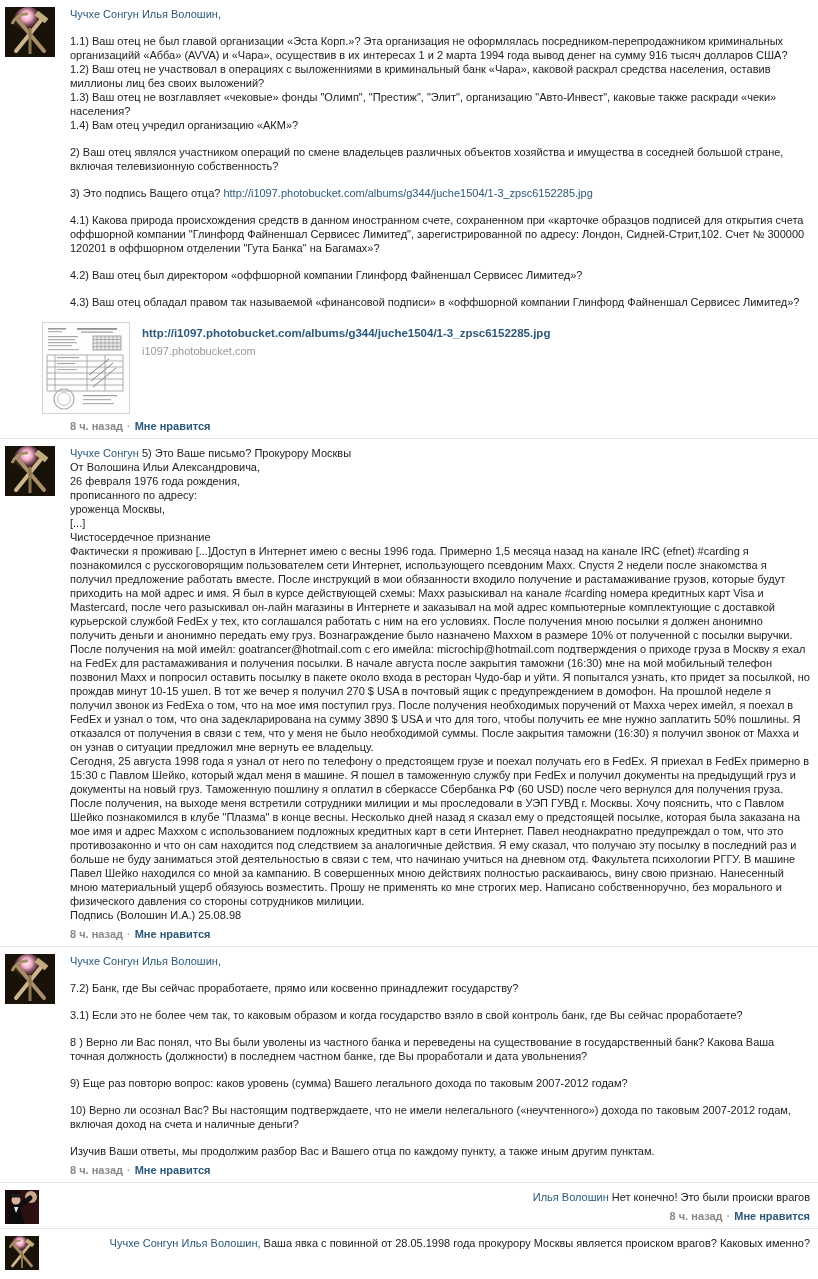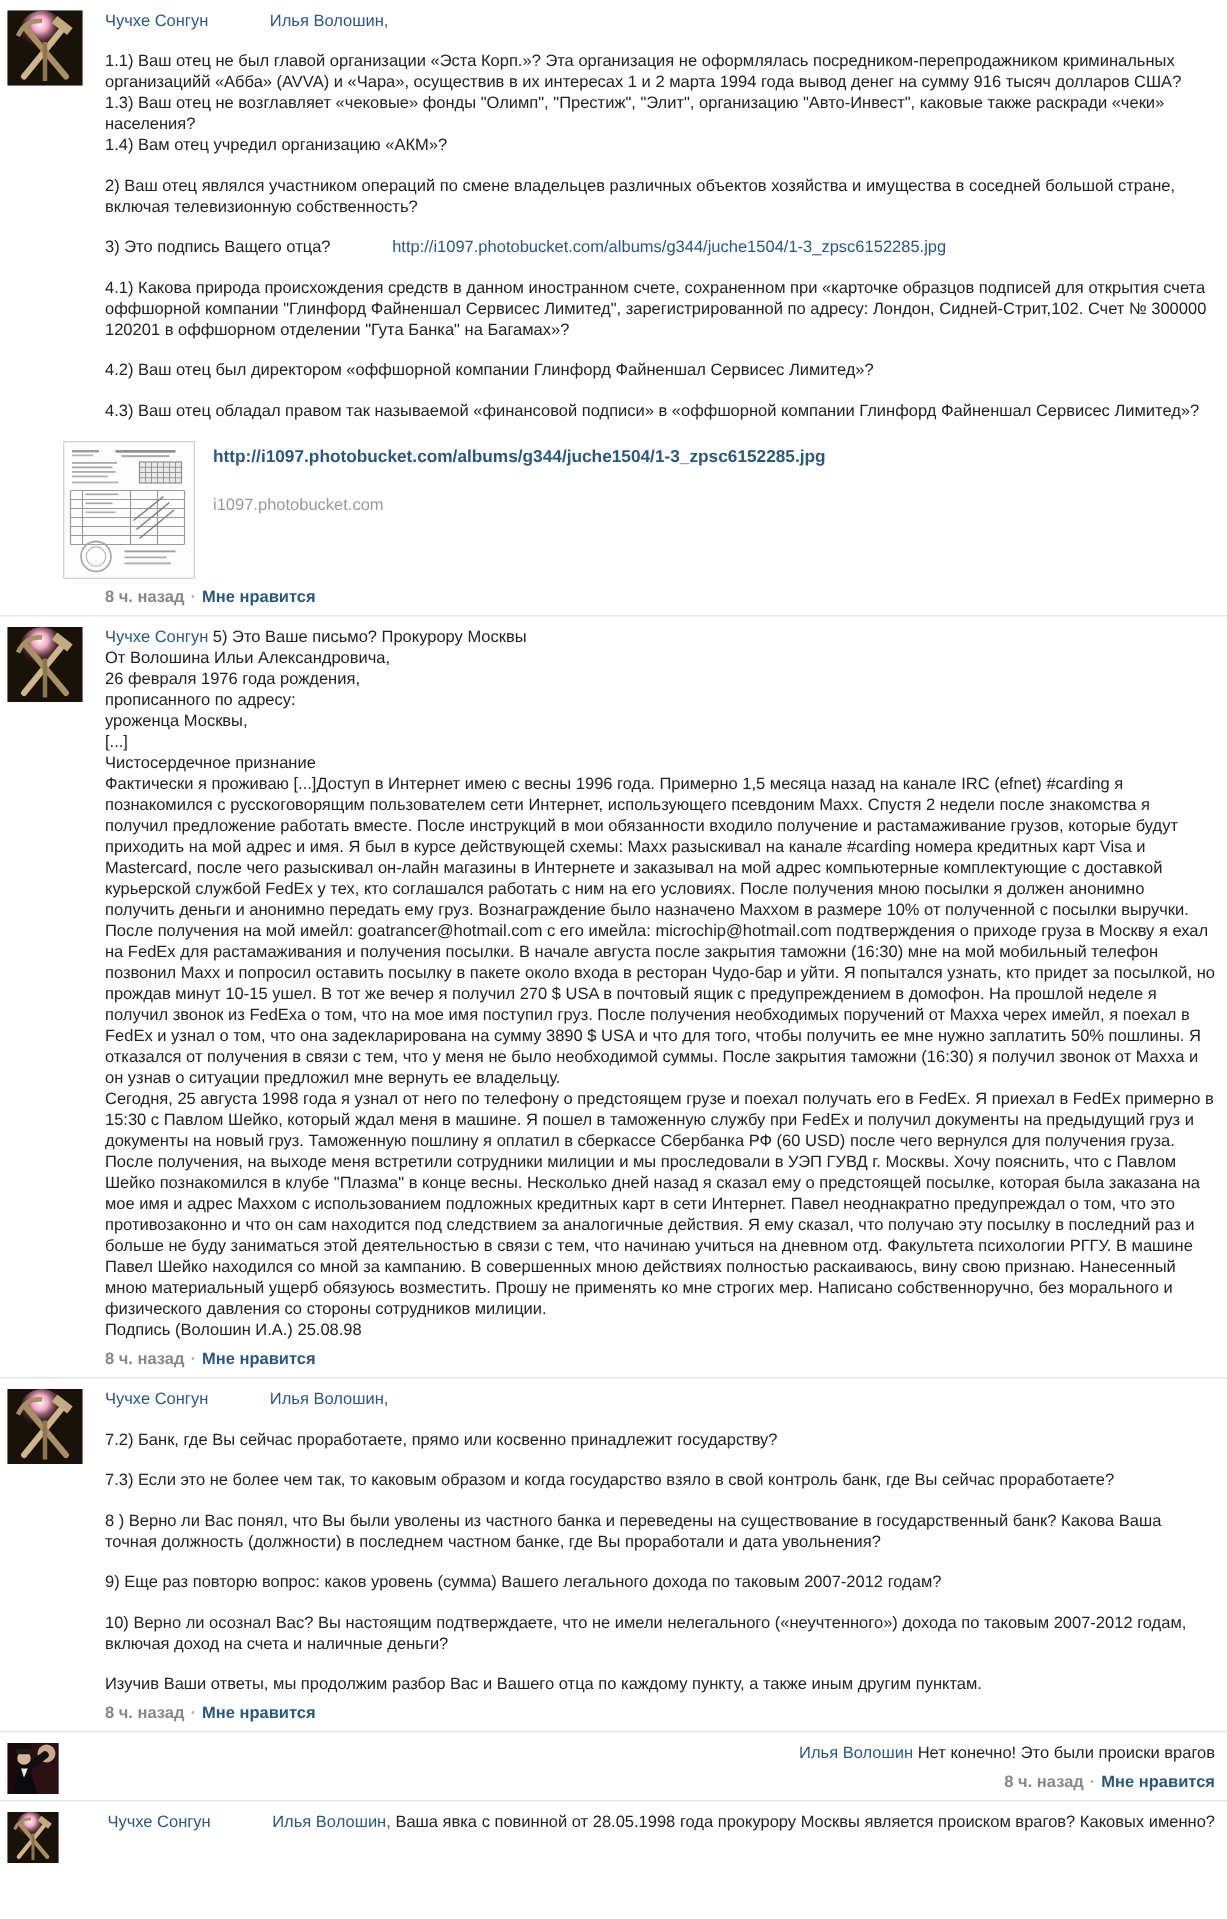--- a/index.html
+++ b/index.html
@@ -13,29 +13,29 @@
   .comment + .comment{border-top:1px solid #e1e6eb;}
   .avatar{position:absolute;left:5px;top:7px;width:50px;height:50px;overflow:hidden;cursor:pointer;background:#111;}
   .avatar svg{display:block;width:100%;height:100%;}
   .comment.small .avatar{width:34px;height:34px;}
   .content{margin-left:65px;min-height:36px;}
   .comment.small .content{margin-left:40px;min-height:22px;text-align:right;}
   .hdr{margin:0;}
   .hdr.gap{margin-bottom:13px;}
   a{cursor:pointer;}
   .author{color:#2b587a;font-weight:normal;text-decoration:none;}
-  .lnk{color:#2b587a;text-decoration:none;margin-left:38px;}
+  .lnk{color:#2b587a;text-decoration:none;}
   .para{margin:0;word-wrap:break-word;}
   .para.gap{margin-bottom:13px;}
   .attach{margin:13px 0 0 -28px;display:flex;align-items:flex-start;}
   .attach-thumb{width:86px;height:90px;border:1px solid #d5d5d5;background:#fff;flex:none;cursor:pointer;}
   .attach-thumb svg{display:block;width:100%;height:100%;}
   .attach-info{margin-left:12px;padding-top:4px;min-width:0;}
   .attach-title{display:block;font-weight:bold;color:#2b587a;text-decoration:none;font-size:11.5px;}
-  .attach-domain{color:#999;margin-top:18px;}
+  .attach-domain{color:#999;margin-top:4px;}
   .meta{margin-top:5px;color:#888;font-weight:bold;}
   .meta .sep{margin:0 4px;color:#aaa;}
   .meta a{color:#2b587a;text-decoration:none;}
 </style>
 </head>
 <body>
 
 <div class="feed" id="feed">
     <div class="comment">
       <a class="avatar"><span><svg viewBox="0 0 50 50" preserveAspectRatio="none">
@@ -51,20 +51,21 @@
             <circle cx="23" cy="15" r="15" fill="url(#jg)"></circle>
             <path d="M11 44 L37 12" stroke="#cdb68c" stroke-width="4" stroke-linecap="round"></path>
             <rect x="30" y="7" width="13" height="6" fill="#c4ab7f" transform="rotate(38 36.5 10)"></rect>
             <path d="M39 44 L13 13" stroke="#a98f66" stroke-width="4" stroke-linecap="round"></path>
             <path d="M7 17 Q12 6 23 7" stroke="#a98f66" stroke-width="3" fill="none"></path>
             <path d="M25 47 L25 21" stroke="#8d7550" stroke-width="3"></path>
           </svg></span></a>
       <div class="content">
         <div class="hdr gap"><a class="author">Чучхе Сонгун</a> <a class="lnk">Илья Волошин,</a></div>
         <div class="para"><span>1.1) Ваш отец не был главой организации «Эста Корп.»? Эта организация не оформлялась посредником-перепродажником криминальных организацийй «Абба» (AVVA) и «Чара», осуществив в их интересах 1 и 2 марта 1994 года вывод денег на сумму 916 тысяч долларов США?</span></div>
+        <div class="para"><span>1.2) Ваш отец не участвовал в операциях с выложенниями в криминальный банк «Чара», каковой раскрал средства населения, оставив миллионы лиц без своих выложений?</span></div>
         <div class="para"><span>1.3) Ваш отец не возглавляет «чековые» фонды "Олимп", "Престиж", "Элит", организацию "Авто-Инвест", каковые также раскради «чеки» населения?</span></div>
         <div class="para gap"><span>1.4) Вам отец учредил организацию «АКМ»?</span></div>
         <div class="para gap"><span>2) Ваш отец являлся участником операций по смене владельцев различных объектов хозяйства и имущества в соседней большой стране, включая телевизионную собственность?</span></div>
         <div class="para gap"><span>3) Это подпись Ващего отца? </span><a class="lnk">http://i1097.photobucket.com/albums/g344/juche1504/1-3_zpsc6152285.jpg</a></div>
         <div class="para gap"><span>4.1) Какова природа происхождения средств в данном иностранном счете, сохраненном при «карточке образцов подписей для открытия счета оффшорной компании "Глинфорд Файненшал Сервисес Лимитед", зарегистрированной по адресу: Лондон, Сидней-Стрит,102. Счет № 300000 120201 в оффшорном отделении "Гута Банка" на Багамах»?</span></div>
         <div class="para gap"><span>4.2) Ваш отец был директором «оффшорной компании Глинфорд Файненшал Сервисес Лимитед»?</span></div>
         <div class="para"><span>4.3) Ваш отец обладал правом так называемой «финансовой подписи» в «оффшорной компании Глинфорд Файненшал Сервисес Лимитед»?</span></div>
         <div class="attach">
           <a class="attach-thumb"><span><svg viewBox="0 0 86 90" preserveAspectRatio="none">
                 <rect width="86" height="90" fill="#fdfdfd"></rect>
@@ -156,21 +157,21 @@
             <circle cx="23" cy="15" r="15" fill="url(#jg)"></circle>
             <path d="M11 44 L37 12" stroke="#cdb68c" stroke-width="4" stroke-linecap="round"></path>
             <rect x="30" y="7" width="13" height="6" fill="#c4ab7f" transform="rotate(38 36.5 10)"></rect>
             <path d="M39 44 L13 13" stroke="#a98f66" stroke-width="4" stroke-linecap="round"></path>
             <path d="M7 17 Q12 6 23 7" stroke="#a98f66" stroke-width="3" fill="none"></path>
             <path d="M25 47 L25 21" stroke="#8d7550" stroke-width="3"></path>
           </svg></span></a>
       <div class="content">
         <div class="hdr gap"><a class="author">Чучхе Сонгун</a> <a class="lnk">Илья Волошин,</a></div>
         <div class="para gap"><span>7.2) Банк, где Вы сейчас проработаете, прямо или косвенно принадлежит государству?</span></div>
-        <div class="para gap"><span>7.3) Если это не более чем так, то каковым образом и когда государство взяло в свой контроль банк, где Вы сейчас проработаете?</span></div>
+        <div class="para gap"><span>3.1) Если это не более чем так, то каковым образом и когда государство взяло в свой контроль банк, где Вы сейчас проработаете?</span></div>
         <div class="para gap"><span>8 ) Верно ли Вас понял, что Вы были уволены из частного банка и переведены на существование в государственный банк? Какова Ваша точная должность (должности) в последнем частном банке, где Вы проработали и дата увольнения?</span></div>
         <div class="para gap"><span>9) Еще раз повторю вопрос: каков уровень (сумма) Вашего легального дохода по таковым 2007-2012 годам?</span></div>
         <div class="para gap"><span>10) Верно ли осознал Вас? Вы настоящим подтверждаете, что не имели нелегального («неучтенного») дохода по таковым 2007-2012 годам, включая доход на счета и наличные деньги?</span></div>
         <div class="para"><span>Изучив Ваши ответы, мы продолжим разбор Вас и Вашего отца по каждому пункту, а также иным другим пунктам.</span></div>
         <div class="meta"><span class="time">8 ч. назад</span><span class="sep">·</span><a class="like">Мне нравится</a></div>
       </div>
     </div>
     <div class="comment small">
       <a class="avatar"><span><svg viewBox="0 0 34 34" preserveAspectRatio="none">
             <rect width="34" height="34" fill="#190a0c"></rect>

